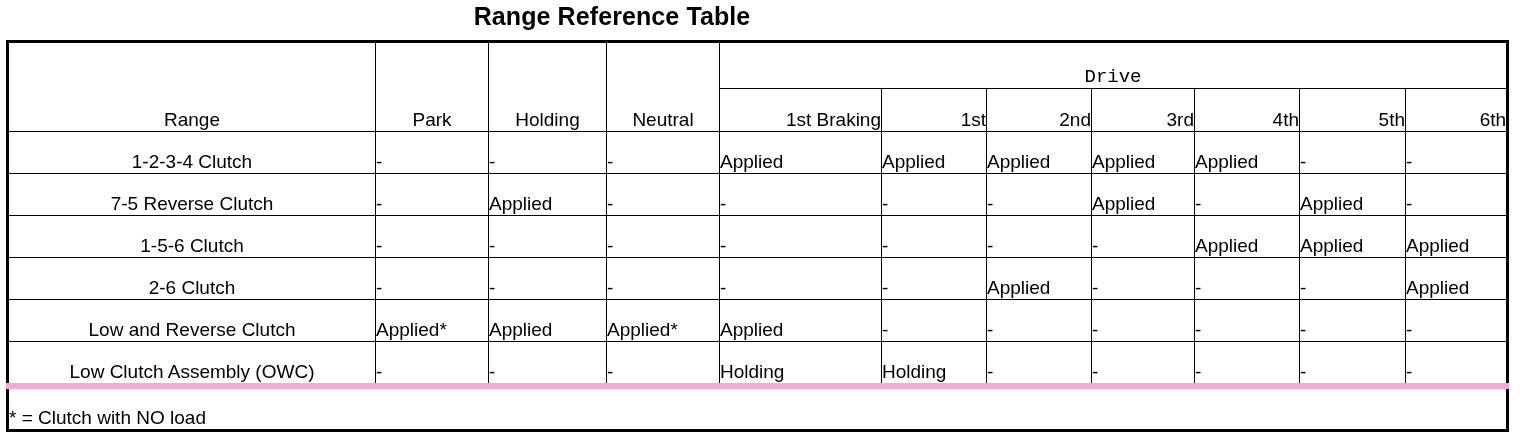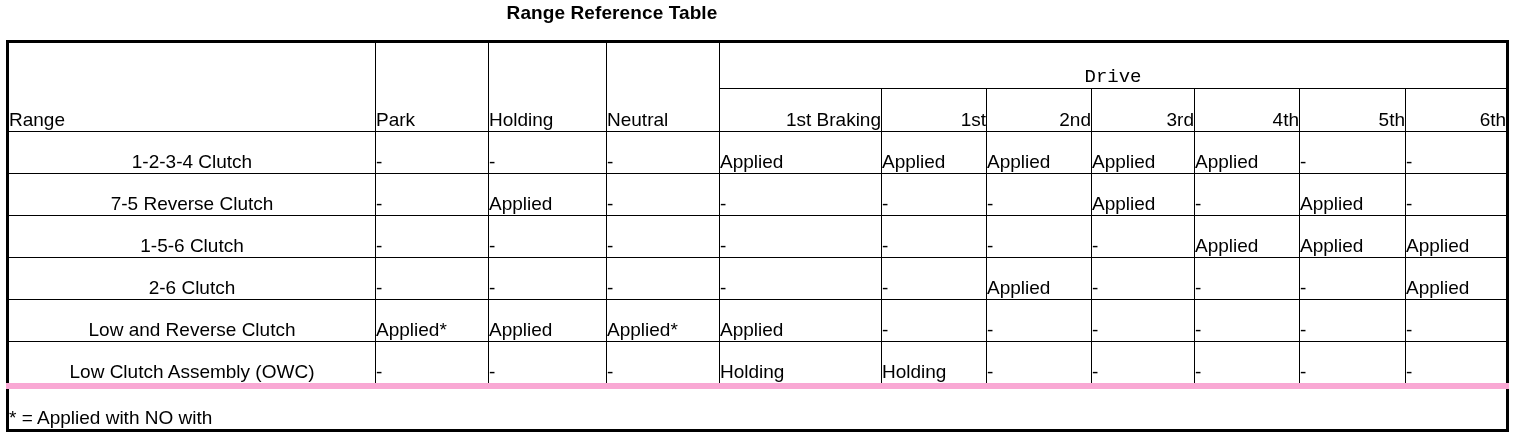--- a/index.html
+++ b/index.html
@@ -18,21 +18,21 @@
     position: relative;
     width: 1520px;
     height: 432px;
   }
   .title {
     position: absolute;
     left: 0;
     top: 2px;
     width: 1224px;
     text-align: center;
-    font-size: 19px;
+    font-size: 25px;
     font-weight: bold;
     letter-spacing: 0.1px;
   }
   .table-wrap {
     position: absolute;
     left: 6px;
     top: 40px;
     width: 1500px;
   }
   table.rrt {
@@ -43,21 +43,21 @@
   }
   table.rrt td, table.rrt th {
     border: 1px solid #000;
     padding: 0;
     font-weight: normal;
     font-size: 19px;
     vertical-align: bottom;
   }
   
   th.hcell {
-    text-align: left;
+    text-align: center;
     font-weight: bold;
     font-size: 19px;
     height: 88px;
     vertical-align: bottom;
     padding-bottom: 6px;
     border-bottom: 3px solid #000;
   }
   th.drive-group {
     text-align: center;
     font-weight: bold;
@@ -215,19 +215,19 @@
           <td class="cell">-</td>
           <td class="cell">Holding</td>
           <td class="cell">Holding</td>
           <td class="cell">-</td>
           <td class="cell">-</td>
           <td class="cell">-</td>
           <td class="cell">-</td>
           <td class="cell">-</td>
         </tr>
         <tr>
-          <td class="footnote" colspan="11">* = Applied with NO with</td>
+          <td class="footnote" colspan="11">* = Clutch with NO load</td>
         </tr>
       </tbody>
     </table>
   </div>
 
 </div>
 
 </body></html>

